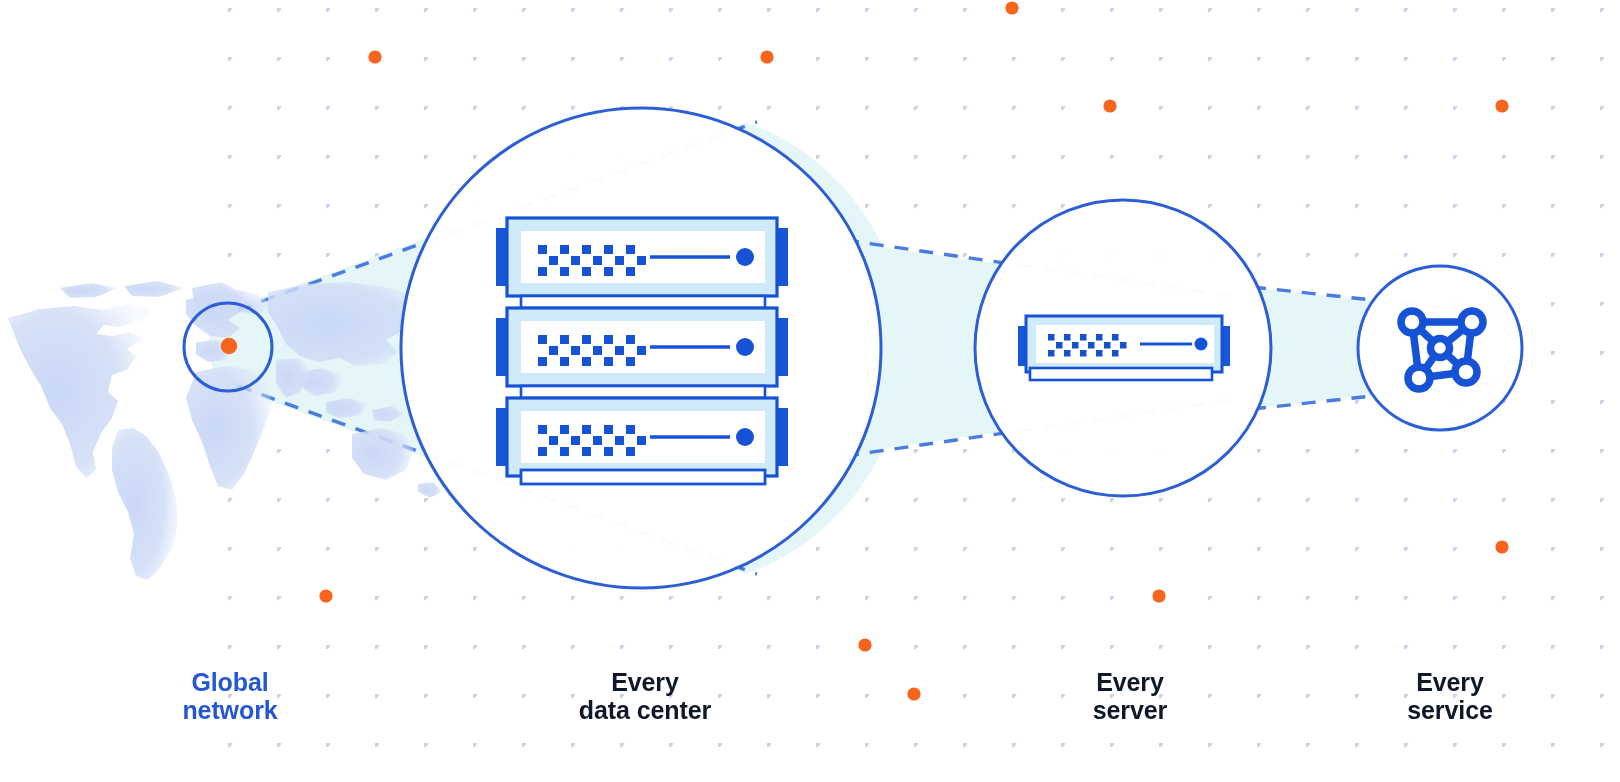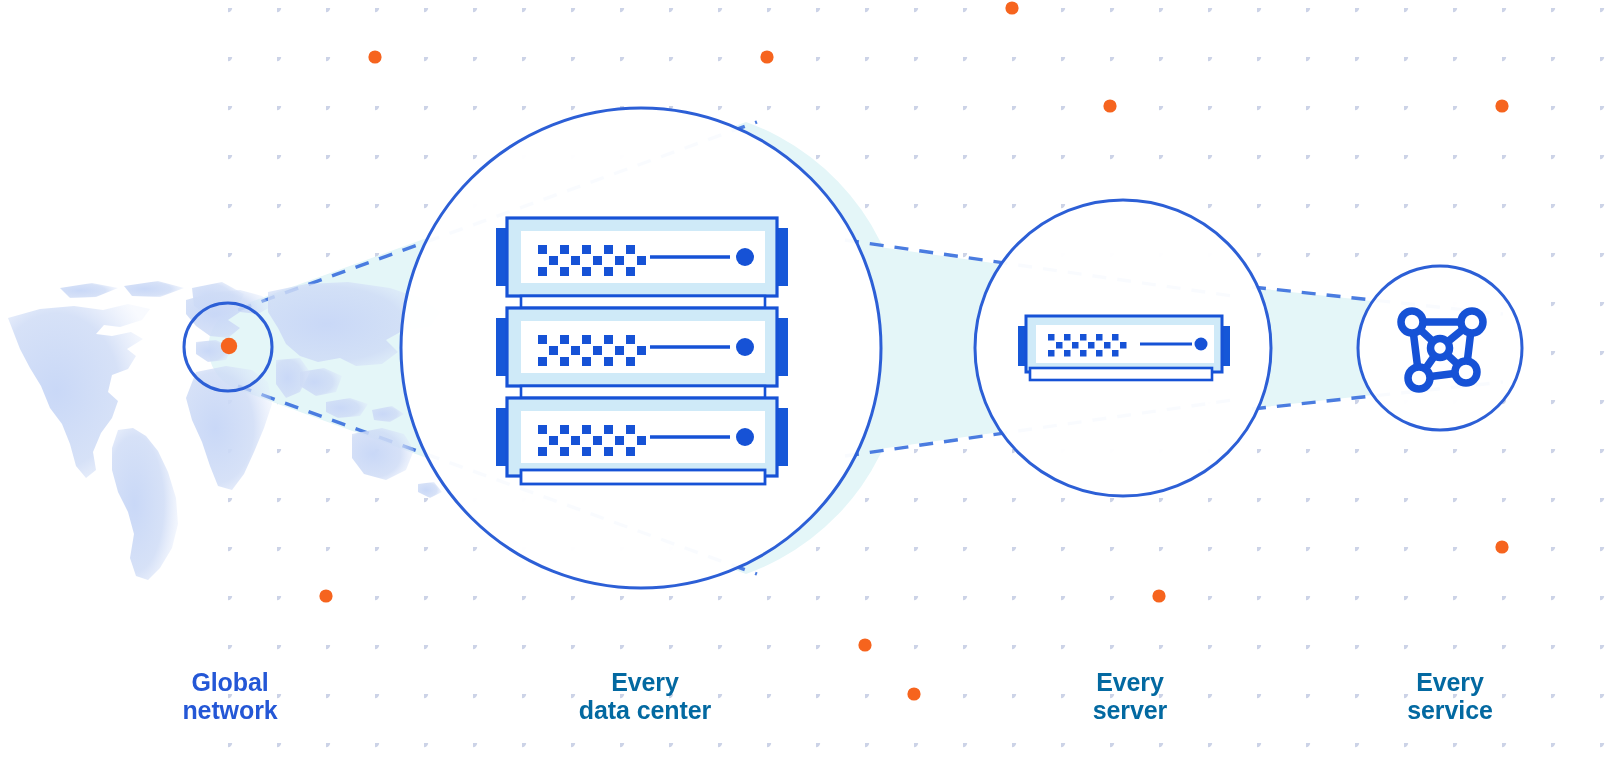--- a/index.html
+++ b/index.html
@@ -34,21 +34,21 @@
     pointer-events: none;
   }
   .caption {
     position: absolute;
     text-align: center;
     font-family: "Liberation Sans", sans-serif;
     font-size: 25px;
     font-weight: 700;
     line-height: 1.12;
     letter-spacing: -0.1px;
-    color: #0369a1;
+    color: #0f172a;
     white-space: pre-line;
   }
   .caption.accent { color: #2457d6; }
   #caption-global   { left: 140px;  top: 668px; width: 180px; }
   #caption-datacenter { left: 540px; top: 668px; width: 210px; }
   #caption-server   { left: 1035px; top: 668px; width: 190px; }
   #caption-service  { left: 1355px; top: 668px; width: 190px; }
 </style>
 </head>
 <body>

